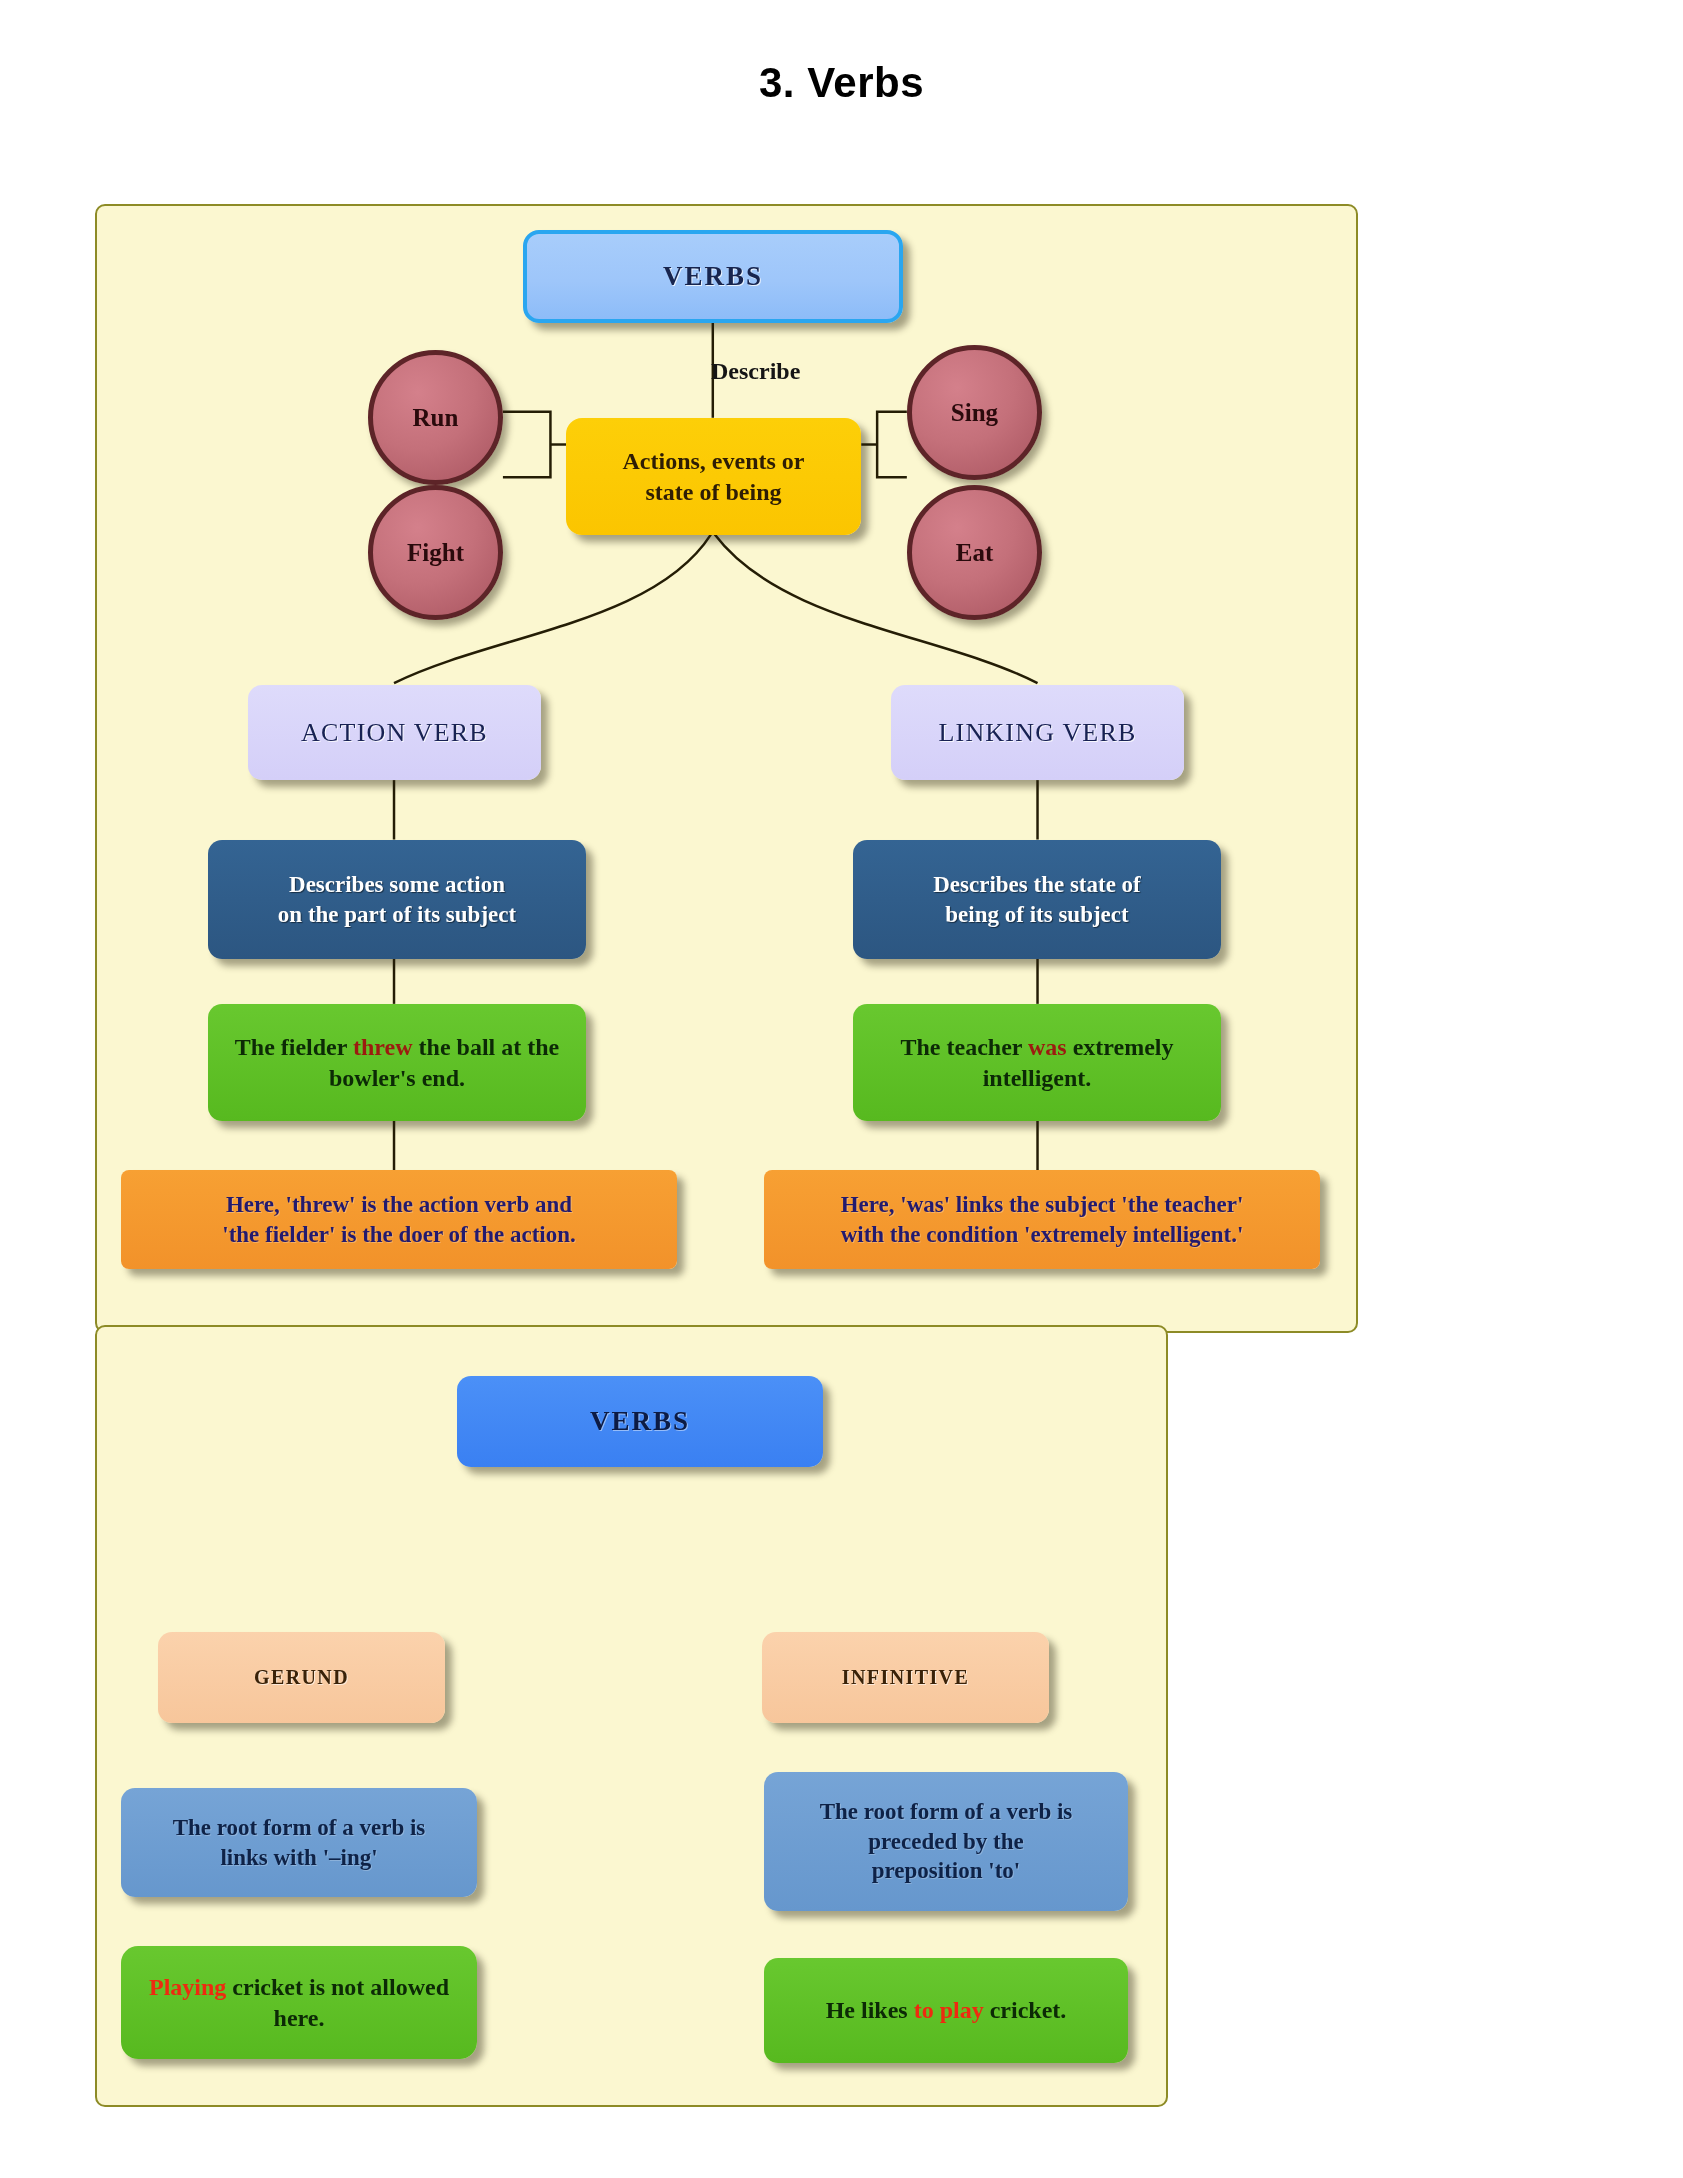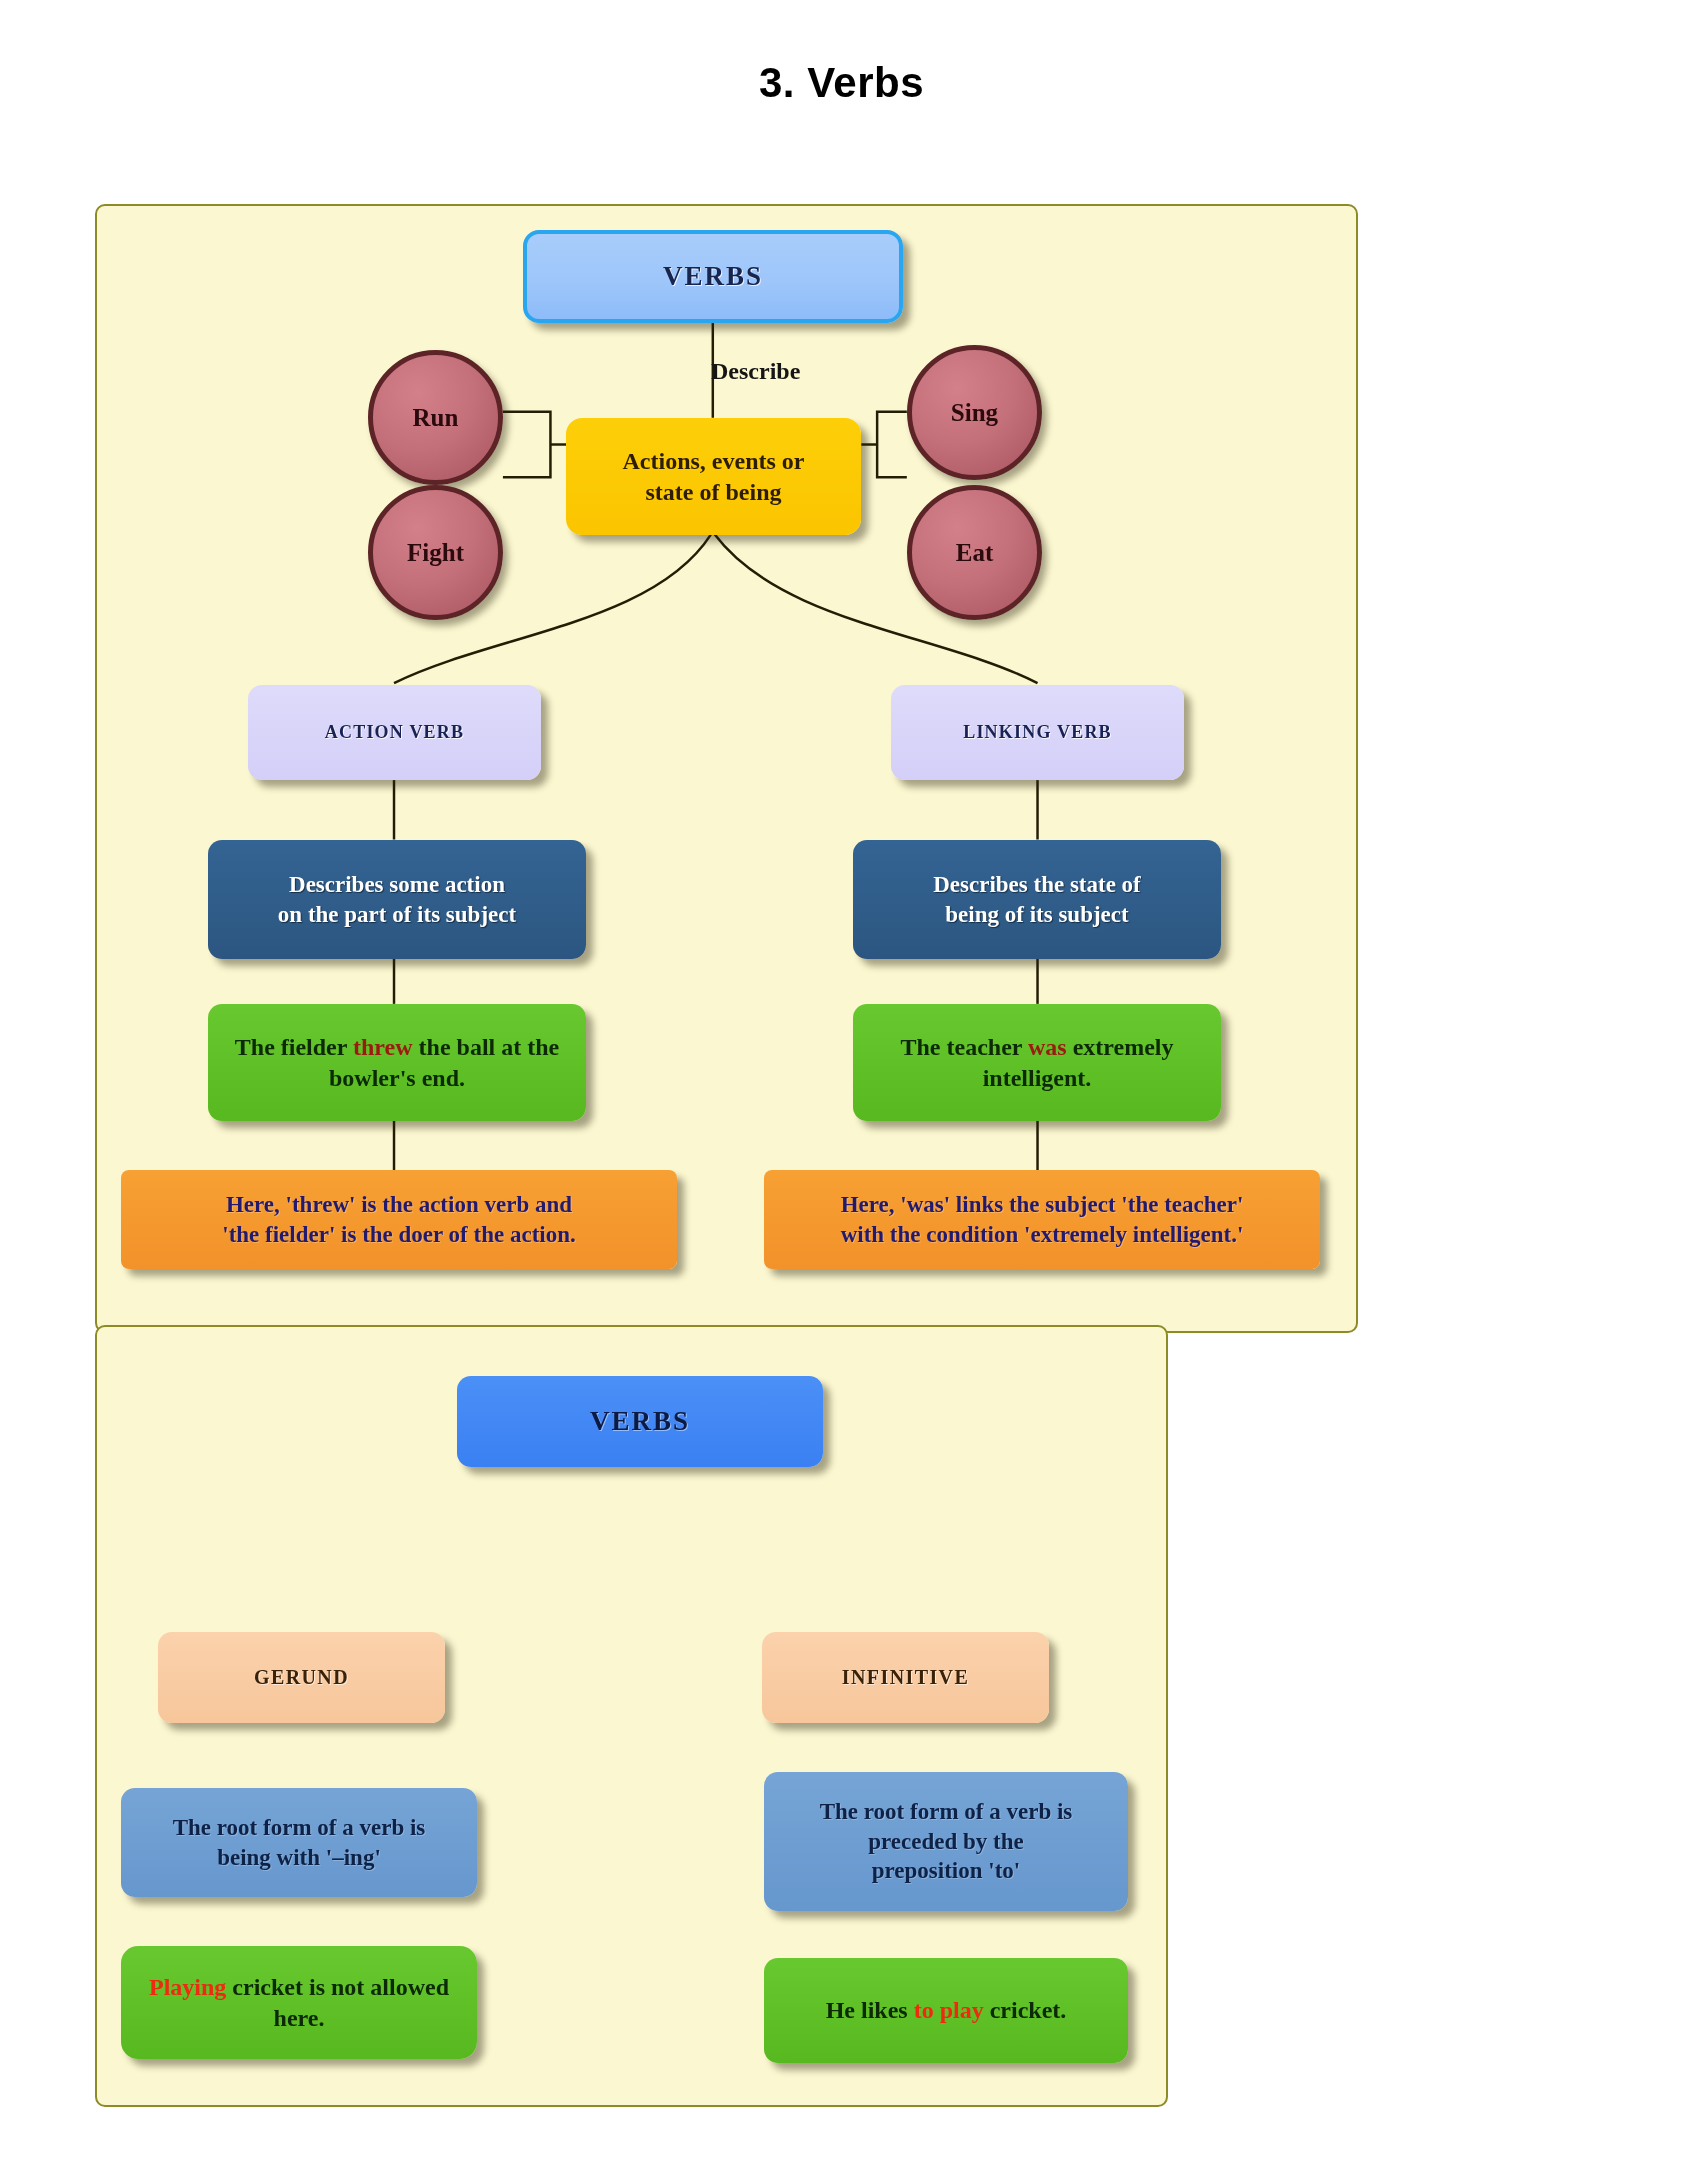--- a/index.html
+++ b/index.html
@@ -126,22 +126,22 @@
     top: 358px;
     font-size: 24px;
     font-weight: bold;
     color: #151515;
   }
 
   
   .node-category {
     background: linear-gradient(180deg,#dedbfb 0%,#d4cff8 100%);
     border-radius: 14px;
-    font-size: 18px;
-    font-weight: bold;
+    font-size: 26px;
+    font-weight: normal;
     letter-spacing: 1.2px;
     color: #182253;
     text-shadow: 1px 1px 0 rgba(255,255,255,.8);
   }
   .cat-action  { left: 248px;  top: 685px; width: 293px; height: 95px; }
   .cat-linking { left: 891px;  top: 685px; width: 293px; height: 95px; }
 
   
   .node-definition-dark {
     background: linear-gradient(180deg,#346493 0%,#2c5681 100%);
@@ -328,21 +328,21 @@
 
 <div class="panel panel-verb-forms"></div>
 
 <div class="node node-verbs-bottom">VERBS</div>
 
 <div class="node node-form form-gerund">GERUND</div>
 
 <div class="node node-definition-mid def-gerund">
   <div>
     <div>The root form of a verb is</div>
-    <div>being with '–ing'</div>
+    <div>links with '–ing'</div>
   </div>
 </div>
 
 <div class="node node-example ex-gerund">
   <div>
     <span></span><span class="kw-red">Playing</span><span> cricket is not allowed here.</span>
   </div>
 </div>
 
 <div class="node node-form form-infinitive">INFINITIVE</div>

